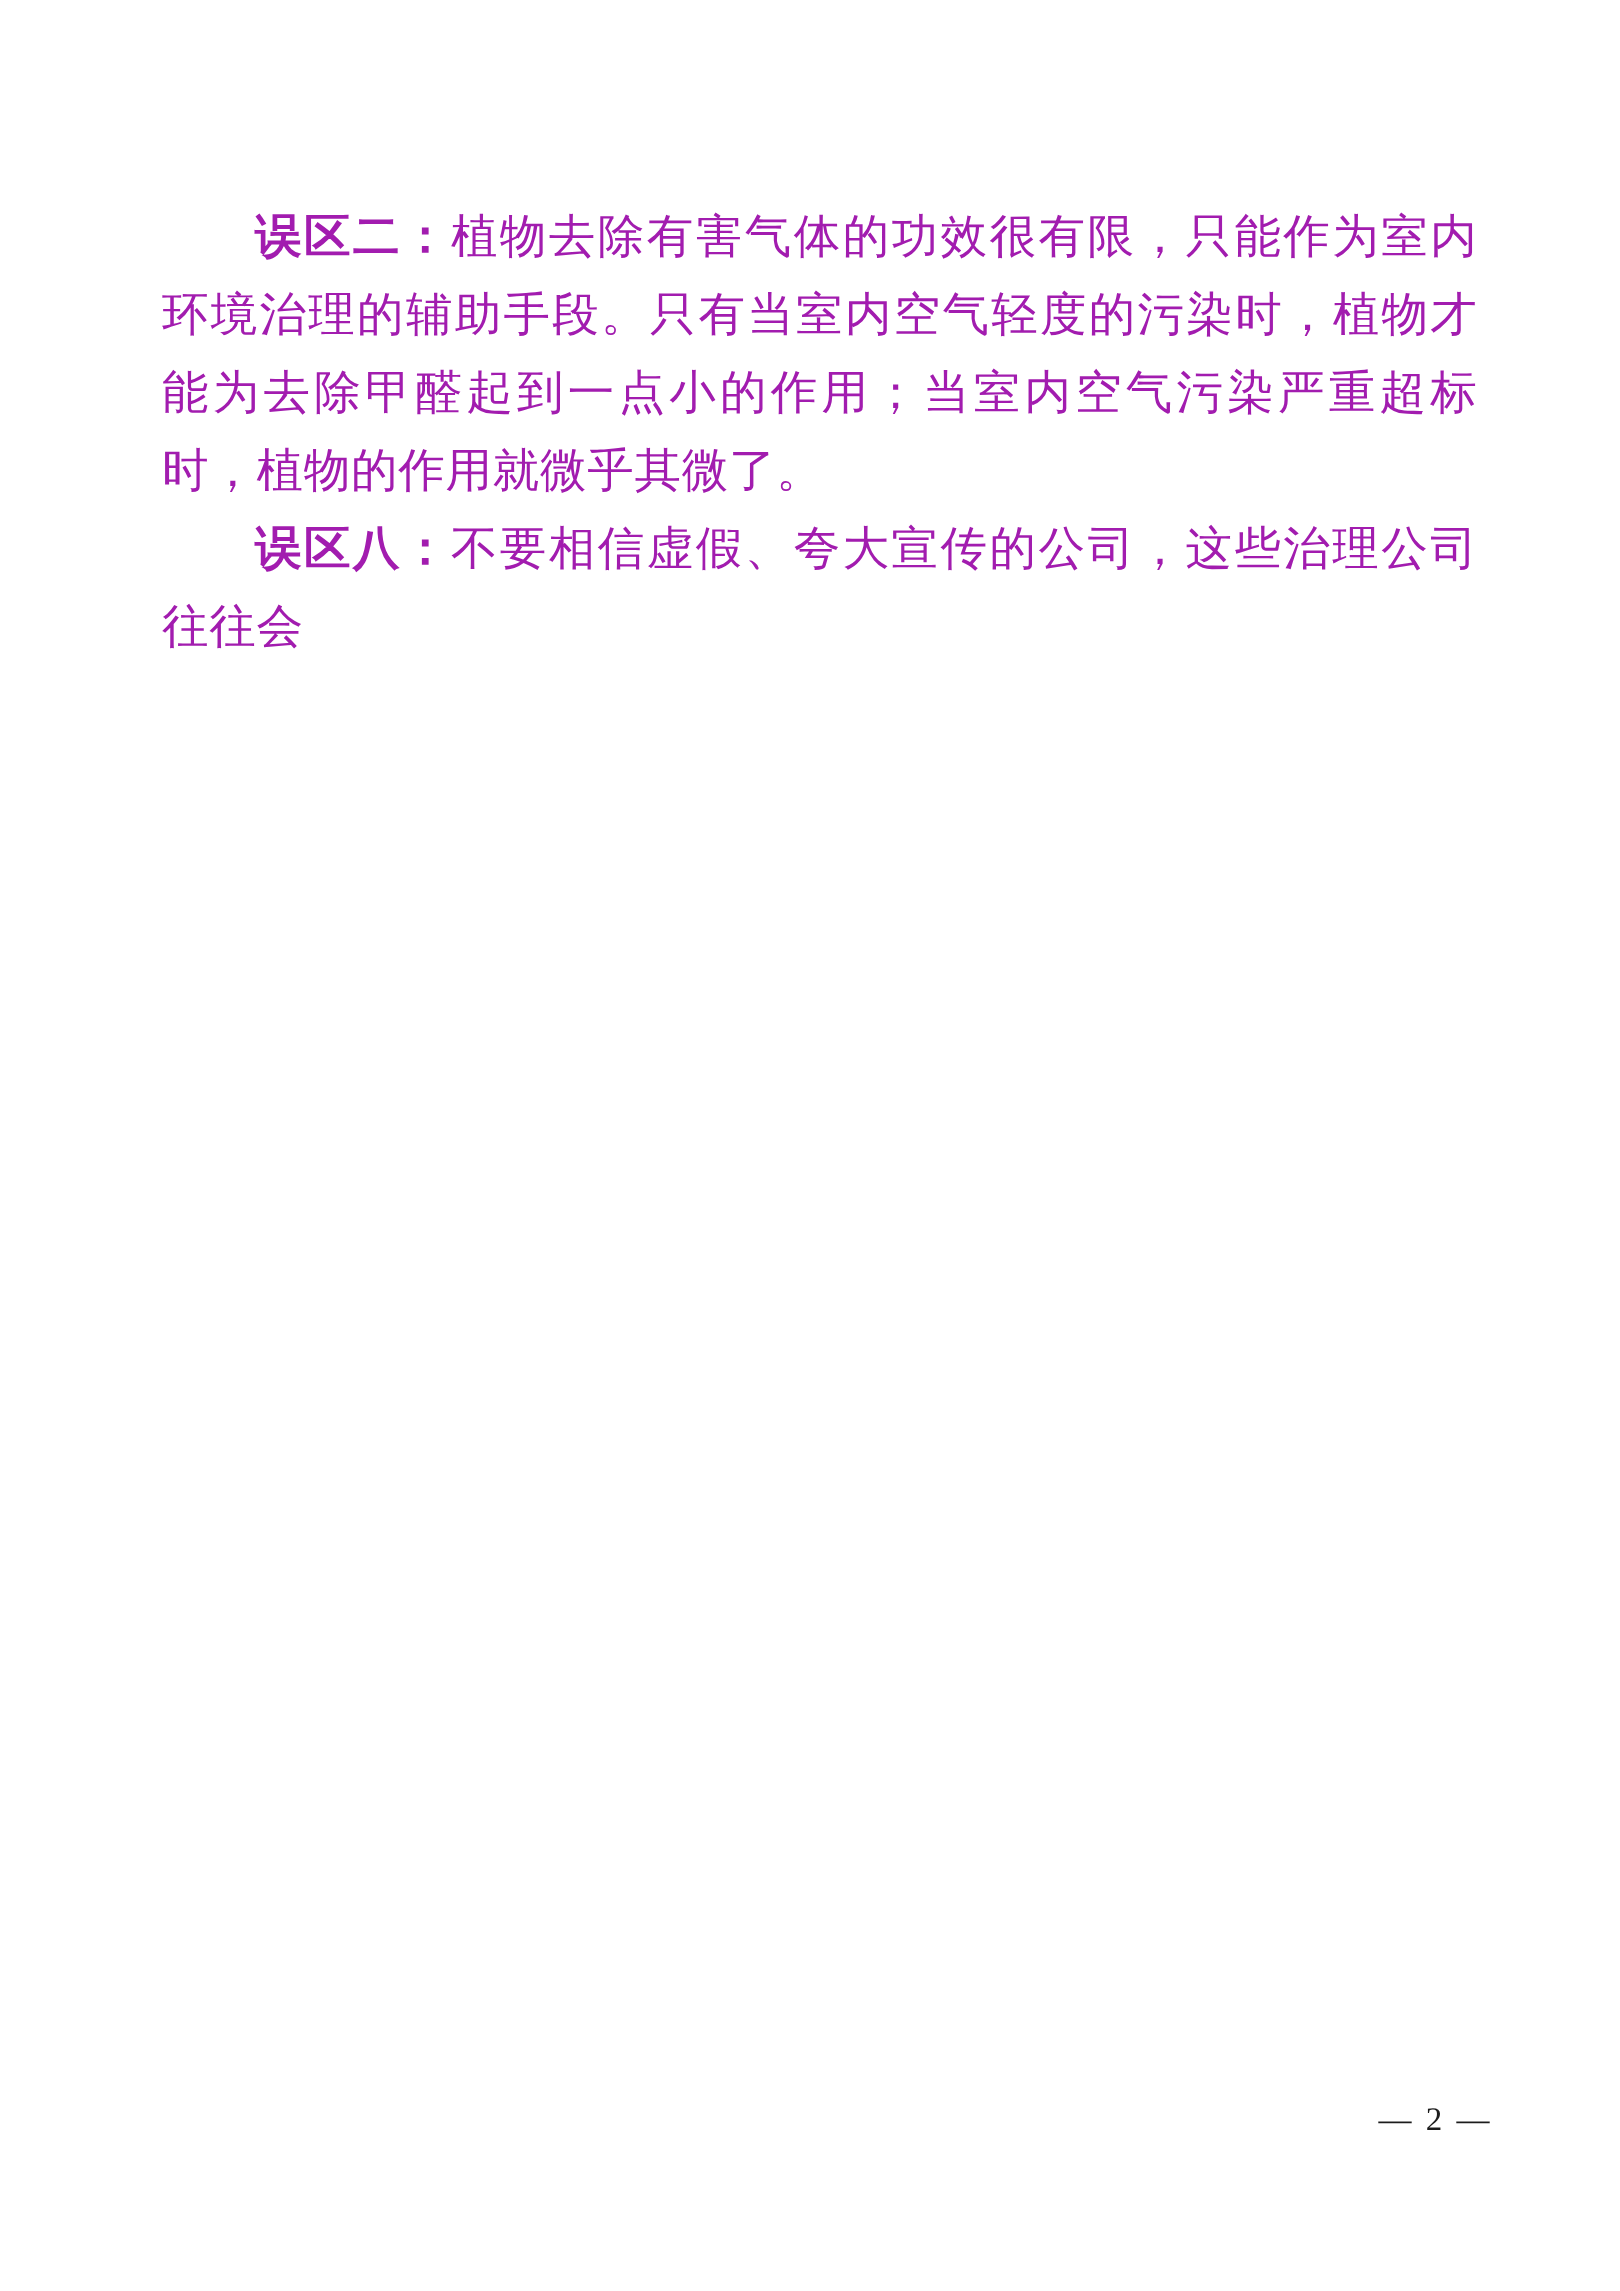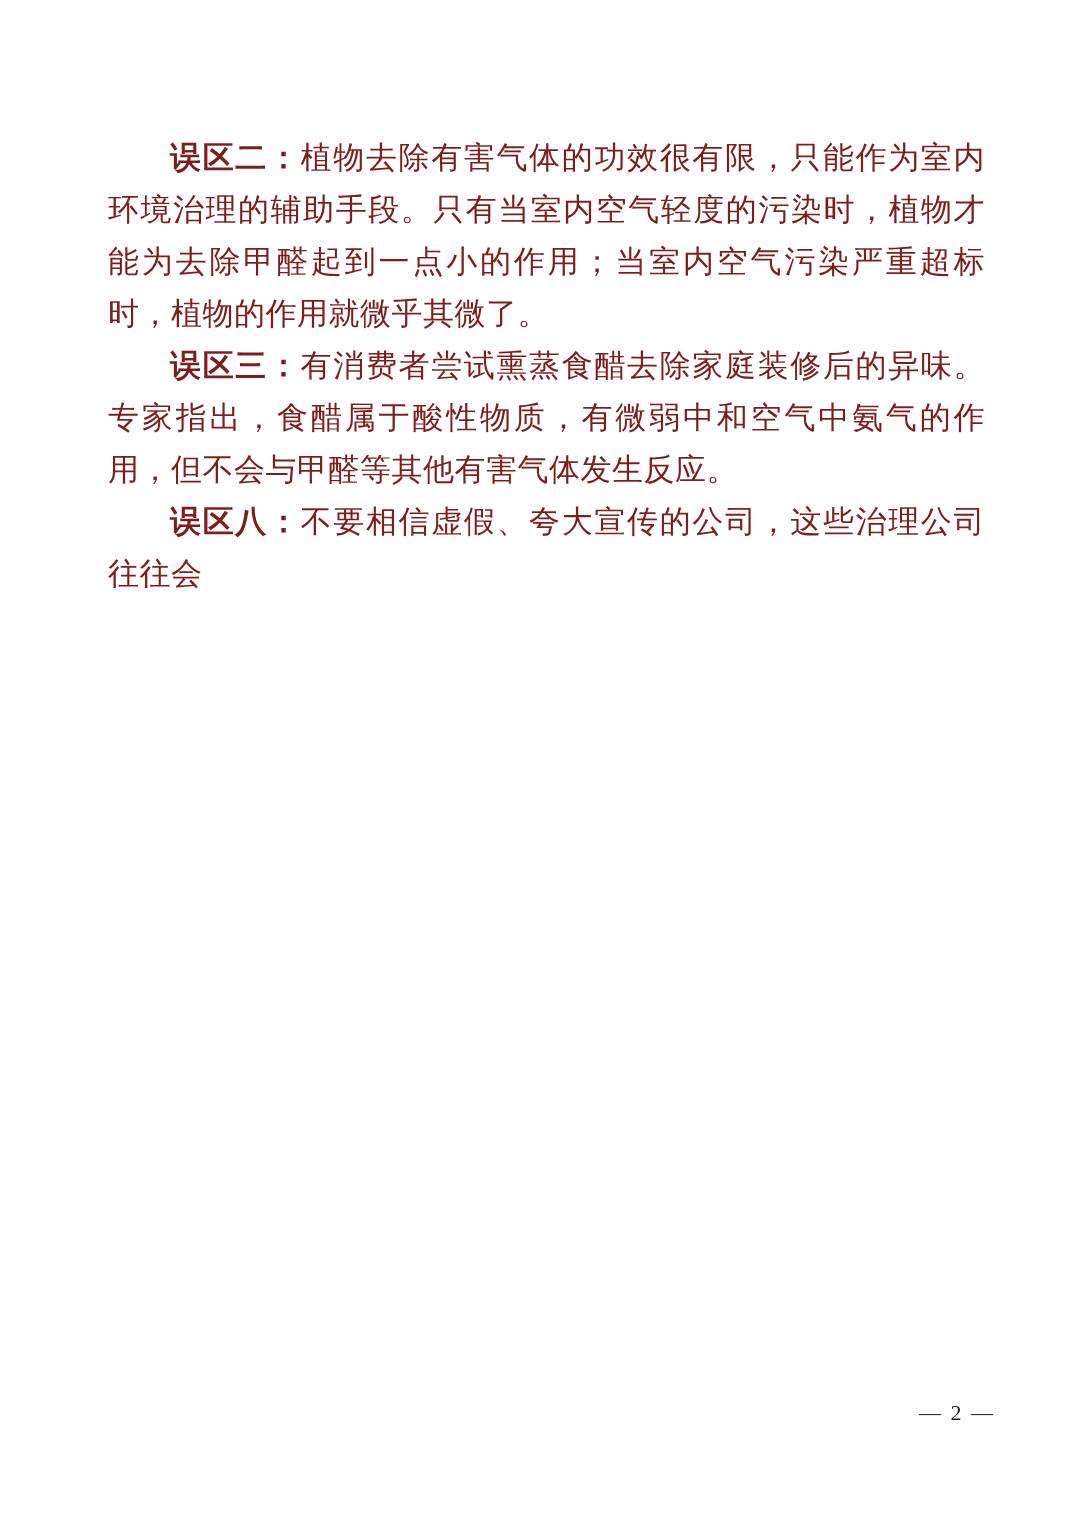--- a/index.html
+++ b/index.html
@@ -24,21 +24,21 @@
     width: 877px;
   }
   .para {
     margin: 0;
     font-size: 31px;
     line-height: 52px;
     text-indent: 2em;
     text-align: justify;
     text-justify: inter-ideograph;
     letter-spacing: 0.5px;
-    color: #7f1d1d;
+    color: #a21caf;
   }
   .para .lbl {
     font-weight: bold;
   }
   .page-number {
     position: absolute;
     top: 1400px;
     right: 85px;
     font-size: 22px;
     letter-spacing: 2px;
@@ -47,21 +47,20 @@
   }
 </style>
 </head>
 <body>
 
 <div class="page">
   <div class="content">
 
     <p class="para"><span class="lbl">误区二：</span><span>植物去除有害气体的功效很有限，只能作为室内环境治理的辅助手段。只有当室内空气轻度的污染时，植物才能为去除甲醛起到一点小的作用；当室内空气污染严重超标时，植物的作用就微乎其微了。</span></p>
 
-    <p class="para"><span class="lbl">误区三：</span><span>有消费者尝试熏蒸食醋去除家庭装修后的异味。专家指出，食醋属于酸性物质，有微弱中和空气中氨气的作用，但不会与甲醛等其他有害气体发生反应。</span></p>
 
 
 
 
 
     <p class="para"><span class="lbl">误区八：</span><span>不要相信虚假、夸大宣传的公司，这些治理公司往往会</span></p>
 
   </div>
 
   <div class="page-number">— 2 —</div>

